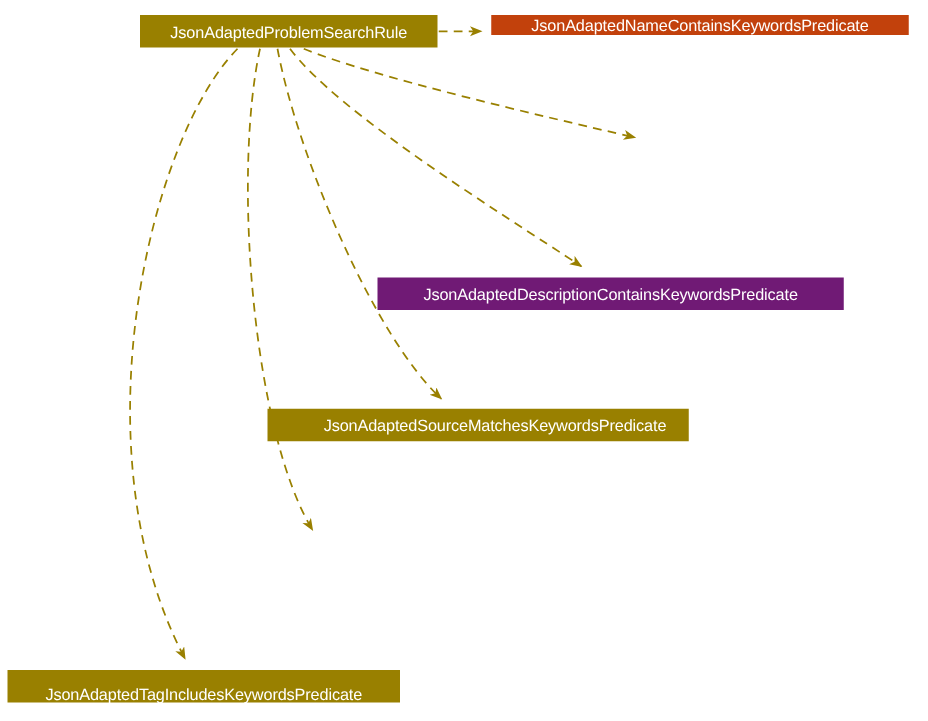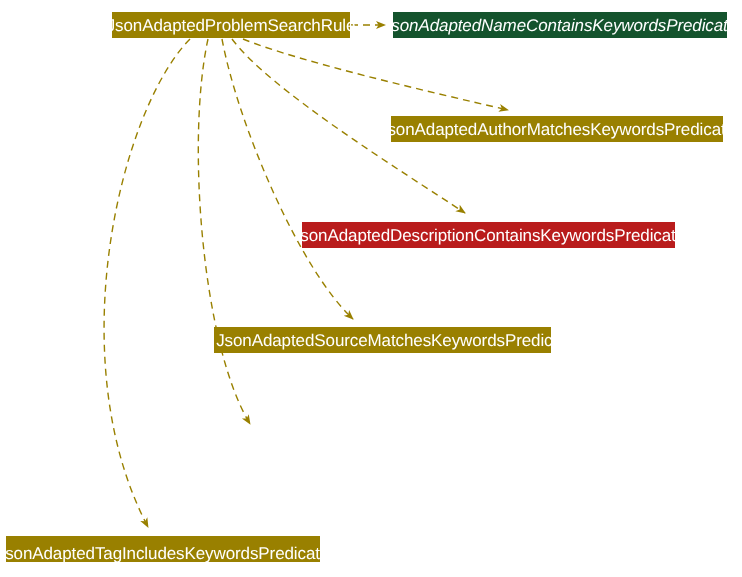--- a/index.html
+++ b/index.html
@@ -25,21 +25,21 @@
     width: 742px;
     height: 577px;
     pointer-events: none;
   }
   .node-box {
     position: absolute;
     box-sizing: border-box;
     background: #998000;
     color: #ffffff;
     font-family: "Liberation Sans", sans-serif;
-    font-size: 17px;
+    font-size: 13px;
     line-height: 1;
     letter-spacing: -0.1px;
     white-space: nowrap;
     display: flex;
     align-items: center;
     justify-content: center;
     padding: 0 6px;
     text-rendering: geometricPrecision;
   }
   .node-label {
@@ -68,29 +68,26 @@
 
     <path d="M 208 39 C 186 140, 202 345, 250 424" fill="none" stroke="#998000" stroke-width="1.4" stroke-dasharray="7,5" marker-end="url(#arrow-open)"></path>
 
     <path d="M 190 39 C 120 110, 60 360, 148 527" fill="none" stroke="#998000" stroke-width="1.4" stroke-dasharray="7,5" marker-end="url(#arrow-open)"></path>
   </svg>
 
   <div class="node-box" style="left: 112px; top: 12px; width: 238px; height: 26px; background: rgb(153, 128, 0); color: rgb(255, 255, 255);">
     <span class="node-label">JsonAdaptedProblemSearchRule</span>
   </div>
 
-  <div class="node-box" style="left: 393px; top: 12px; width: 334px; height: 26px; background: #14532d; color: rgb(255, 255, 255); font-style: italic;">
+  <div class="node-box" style="left: 393px; top: 12px; width: 334px; height: 16px; background: #c2410c; color: rgb(255, 255, 255);">
     <span class="node-label">JsonAdaptedNameContainsKeywordsPredicate</span>
   </div>
 
-  <div class="node-box" style="left: 391px; top: 116px; width: 332px; height: 26px; background: rgb(153, 128, 0); color: rgb(255, 255, 255);">
-    <span class="node-label">JsonAdaptedAuthorMatchesKeywordsPredicate</span>
-  </div>
 
-  <div class="node-box" style="left: 302px; top: 222px; width: 373px; height: 26px; background: #b91c1c; color: rgb(255, 255, 255);">
+  <div class="node-box" style="left: 302px; top: 222px; width: 373px; height: 26px; background: #701a75; color: rgb(255, 255, 255);">
     <span class="node-label">JsonAdaptedDescriptionContainsKeywordsPredicate</span>
   </div>
 
   <div class="node-box" style="left: 214px; top: 327px; width: 337px; height: 26px; background: rgb(153, 128, 0); color: rgb(255, 255, 255); padding-left: 33px;">
     <span class="node-label">JsonAdaptedSourceMatchesKeywordsPredicate</span>
   </div>
 
 
   <div class="node-box" style="left: 6px; top: 536px; width: 314px; height: 26px; background: rgb(153, 128, 0); color: rgb(255, 255, 255); align-items: flex-end;">
     <span class="node-label">JsonAdaptedTagIncludesKeywordsPredicate</span>

